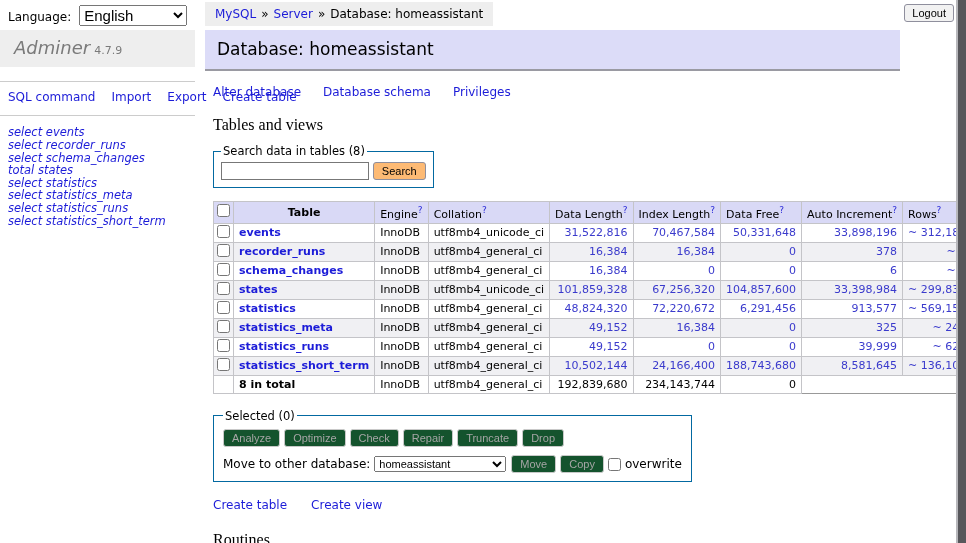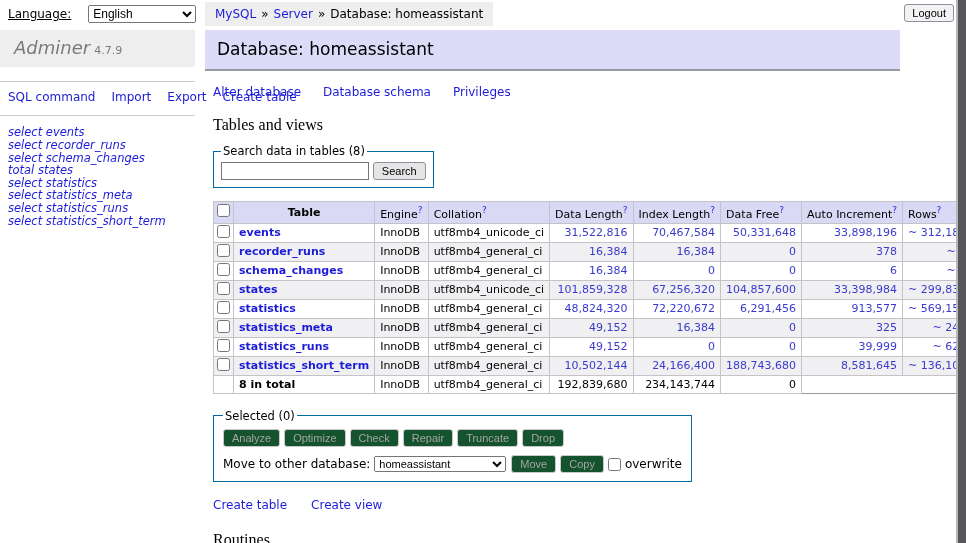--- a/index.html
+++ b/index.html
@@ -2,22 +2,22 @@
 <html><head>
 <meta charset="utf-8">
 <style>
   * { margin:0; padding:0; box-sizing:border-box; }
   html,body { width:966px; height:543px; background:#fff; overflow:hidden; }
   body { font-family:"DejaVu Sans","Liberation Sans",sans-serif; font-size:12px; color:#000; position:relative; }
   a { color:#1c1cd8; text-decoration:none; cursor:pointer; }
 
   
   #lang-row { position:absolute; top:5px; left:8px; }
-  #lang-row label { margin-right:17px;text-decoration:underline; }
-  #lang-row select { width:108px; font-size:12px; }
+  #lang-row label { margin-right:8px; }
+  #lang-row select { width:108px; font-size:15px; }
   #logout-btn { position:absolute; top:4px; right:12px; font-size:11px;
     padding:2px 7px; background:#f2f2f2; border:1px solid #8f8f9d; border-radius:3px; }
 
   #breadcrumb { position:absolute; left:205px; top:2px; background:#eee; padding:5px 10px; font-size:12px; white-space:nowrap; }
   #breadcrumb .sep { color:#000; margin:0 5px; }
 
   
   #scrollbar { position:absolute; right:0; top:0; width:10px; height:543px; background:#57575b; border-left:2px solid #b7b7bb; }
 
   
@@ -39,21 +39,21 @@
   #page-title { background:#dcdcf8; border-bottom:2px solid #9a9aa2; padding:9px 12px 10px; font-size:17px; font-weight:normal; }
   #inner { padding-left:8px; }
   #db-links { margin-top:14px; }
   #db-links a { margin-right:22px; }
   h3 { font-size:16px; font-weight:normal; color:#000000;font-family:Liberation Serif, serif; }
   #tables-heading { margin:17px 0 10px; }
 
   fieldset { display:inline-block; border:1px solid #0369a1; padding:4px 7px 7px; }
   legend { font-size:11.5px; padding:0 2px; }
   #search-box input[type=text] { width:148px; height:18px; border:1px solid #777; font-size:11px; padding:1px 3px; }
-  .btn { font-size:11px; padding:2px 8px; background:#e5e5e5; border:1px solid #8f8f9d; border-radius:3px; color:#000; }
+  .btn { font-size:11px; padding:2px 8px; background:#fdba74; border:1px solid #8f8f9d; border-radius:3px; color:#000; }
   .btn:disabled { color:#a5a5a5; background:#14532d; border-color:#c9c9c9;text-align:right; }
 
   
   table { border-collapse:collapse; font-size:11px; margin-top:13px; border:1px solid #999; }
   th,td { border:1px solid #c4c4c8; padding:2px 5px; height:18px; white-space:nowrap; }
   thead th, thead td { background:#d9d9f6; font-weight:normal; text-align:left; }
   thead .tname { font-weight:bold; text-align:center; }
   sup a { font-size:9px; color:#2a2ad8; }
   tbody tr.alt td { background:#f0f0f3; }
   td.num { text-align:right; }

